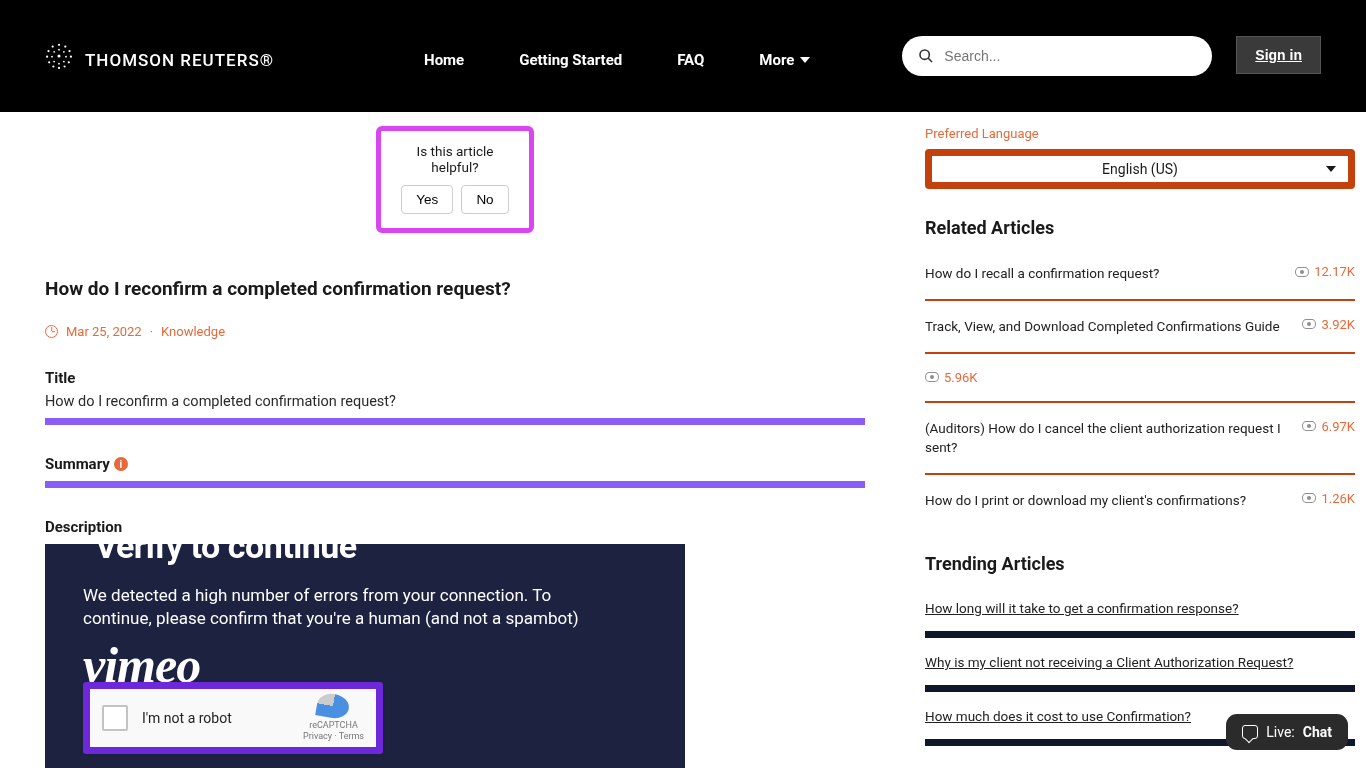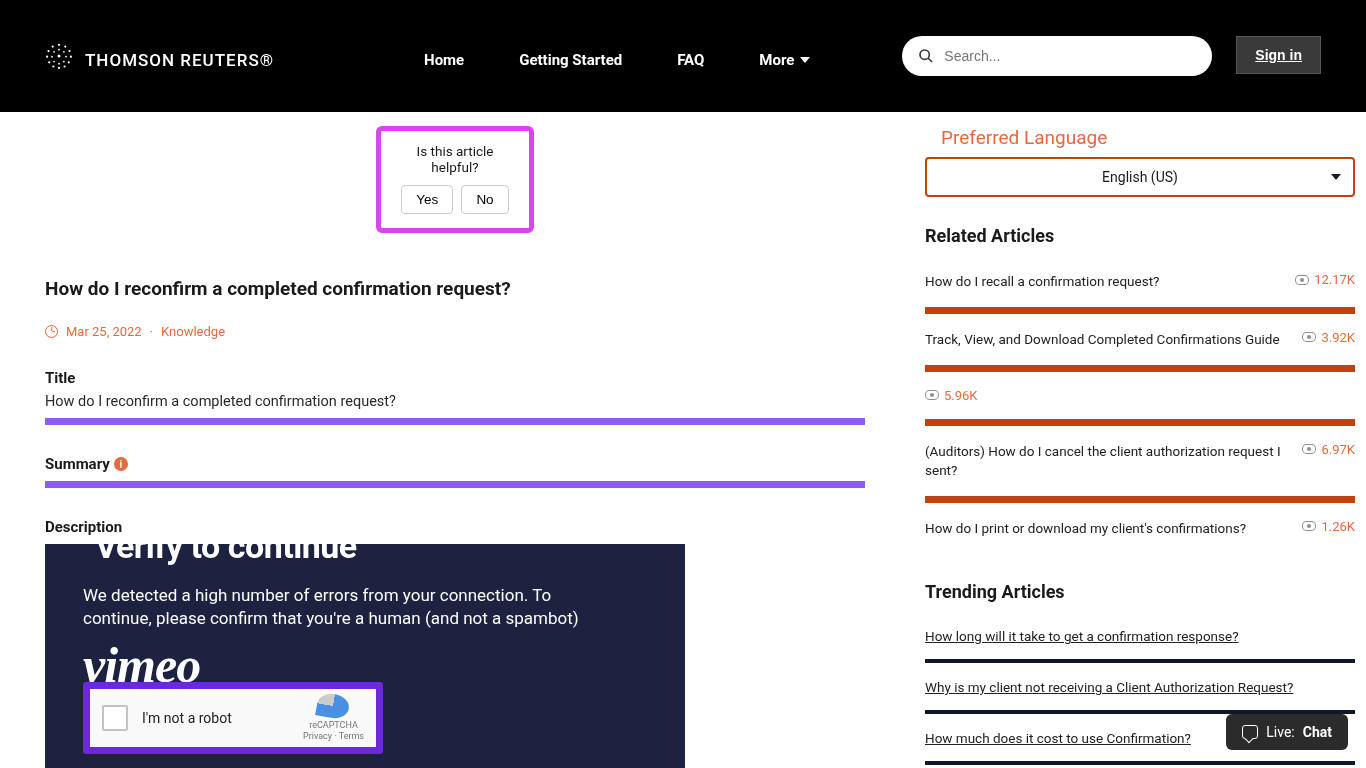--- a/index.html
+++ b/index.html
@@ -49,36 +49,36 @@
   .embed .vimeo { font-family: Georgia, "Times New Roman", serif; font-style:italic; font-weight:700; font-size:50px; letter-spacing:-1px; margin-top:6px; }
   .recaptcha { position:absolute; left:38px; top:138px; width:300px; height:72px; background:#f9f9f9; border:7px solid #6d28d9; border-radius:3px; box-shadow:0 0 3px rgba(0,0,0,0.1); display:flex; align-items:center; padding:0 12px; gap:14px; color:#222; }
   .recaptcha .box { width:26px; height:26px; border:2px solid #c3c3c3; border-radius:2px; background:#fff; }
   .recaptcha .label { font-size:14px; flex:1; }
   .recaptcha .badge { text-align:center; font-size:9px; color:#777; line-height:1.2; }
   .recaptcha .badge .swirl { width:32px; height:24px; margin:0 auto 2px; background: conic-gradient(#4a90e2 0 270deg, #ccc 270deg 360deg); border-radius:50% 50% 50% 0; transform:rotate(10deg); }
   .embed ul { list-style:disc; margin:102px 0 0 42px; font-size:16.5px; }
   .mono { font-family: ui-monospace, Menlo, Consolas, monospace; }
 
   
-  .side-label { color:#e66a3c; font-size:19px;margin-left:16px; }
-  .lang-select { margin-top:8px; width:100%; height:40px; border:2px solid #c2410c; border-radius:4px; display:flex; align-items:center; justify-content:center; position:relative; cursor:pointer; font-size:14px; }
+  .side-label { color:#e66a3c; font-size:13px; }
+  .lang-select { margin-top:8px; width:100%; height:40px; border:7px solid #c2410c; border-radius:4px; display:flex; align-items:center; justify-content:center; position:relative; cursor:pointer; font-size:14px; }
   .lang-select .caret { position:absolute; right:12px; }
   .section-h { font-size:18px; font-weight:700; margin-top:28px; margin-bottom:10px; }
-  .rel-list .row { display:flex; justify-content:space-between; align-items:flex-start; padding:16px 0; border-bottom:7px solid #c2410c; gap:20px; }
+  .rel-list .row { display:flex; justify-content:space-between; align-items:flex-start; padding:16px 0; border-bottom:2px solid #c2410c; gap:20px; }
   .rel-list .row:last-child { border-bottom:none;gap:40px; }
   .rel-title { font-size:13.5px; color:#222; flex:1; cursor:pointer; line-height:1.4; }
   .views { display:flex; align-items:center; gap:5px; color:#e66a3c; font-size:13px; white-space:nowrap; }
   .eye { width:14px; height:10px; border:1.5px solid #8f8f8f; border-radius:60% / 100%; position:relative; display:inline-block; }
   .eye::after { content:""; position:absolute; width:4px; height:4px; background:#8f8f8f; border-radius:50%; left:50%; top:50%; transform:translate(-50%,-50%); }
 
-  .trend-list .trow { padding:14px 0; border-bottom:4px solid #0f172a; }
+  .trend-list .trow { padding:14px 0; border-bottom:7px solid #0f172a; }
   .trend-list .trow a { font-size:13.5px; color:#222; text-decoration:underline; cursor:pointer; }
 
   
-  .chat { position:fixed; right:18px; bottom:18px; background:#2b2b2b; color:#fff; border-radius:6px; padding:10px 16px; display:flex; align-items:center; gap:8px; font-size:14px; cursor:pointer; }
+  .chat { position:fixed; right:18px; bottom:18px; background:#2b2b2b; color:#fff; border-radius:11px; padding:10px 16px; display:flex; align-items:center; gap:8px; font-size:14px; cursor:pointer; }
   .chat-icon { width:16px; height:14px; border:1.5px solid #fff; border-radius:3px; position:relative; }
   .chat-icon::after { content:""; position:absolute; width:5px; height:5px; border-right:1.5px solid #fff; border-bottom:1.5px solid #fff; background:#2b2b2b; bottom:-4px; left:3px; transform:rotate(45deg); }
 
   .caret-down { display:inline-block; width:0; height:0; border-left:5px solid transparent; border-right:5px solid transparent; border-top:6px solid currentColor; }
 </style>
 </head>
 <body>
 
 <header class="topbar">
   <div class="brand">

